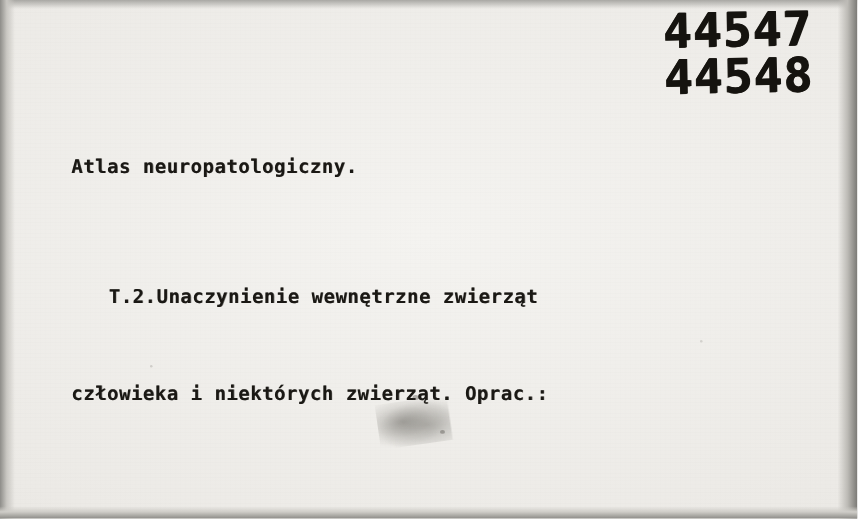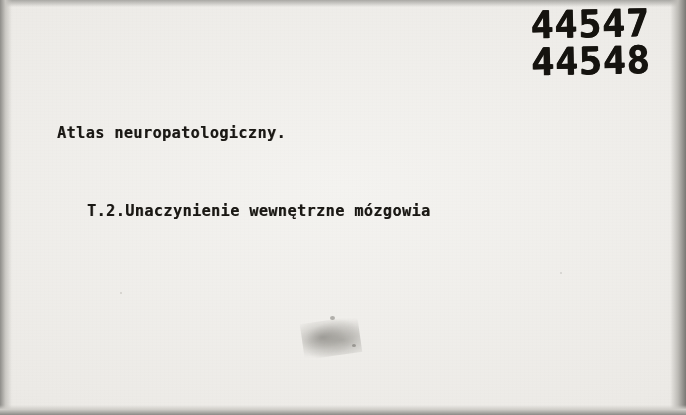--- a/index.html
+++ b/index.html
@@ -73,21 +73,21 @@
     top: 68px;
     width: 560px;
     color: #1a1814;
     font-size: 15.2px;
     line-height: 26px;
     letter-spacing: 0.4px;
     font-weight: 700;
     text-shadow: 0.45px 0 0 rgba(20,18,14,.55);
     white-space: pre;
   }
-  .title-line { }
+  .title-line { margin-bottom: 26px; }
   .indent { display: inline-block; width: 30px; }
   .u-underline {
     text-decoration: underline;
     text-underline-offset: 2px;
     text-decoration-thickness: 1.2px;
   }
 
   
   .smudge {
     position: absolute;
@@ -118,21 +118,22 @@
   <div class="edge-right"></div>
   <div class="edge-bottom"></div>
 
   <div class="accession">
     <div>44547</div>
     <div>44548</div>
   </div>
 
   <div class="typed">
     <div class="title-line">Atlas neuropatologiczny.</div>
-    <div><span class="indent"></span><span>T.2.Unaczynienie wewnętrzne mózgowia</span></div>
+    <div><span class="indent"></span><span>T.2.Unaczynienie wewnętrzne zwierząt</span></div>
+    <div>człowieka i niektórych zwierząt. Oprac.:</div>
     
   </div>
 
   <div class="smudge"></div>
   <div class="speck" style="left:330px; top:316px; width:5px; height:4px;"></div>
   <div class="speck" style="left:352px; top:344px; width:4px; height:3px;"></div>
   <div class="speck" style="left:120px; top:292px; width:2px; height:2px; opacity:.5;"></div>
   <div class="speck" style="left:560px; top:272px; width:2px; height:2px; opacity:.45;"></div>
 </div>
 

